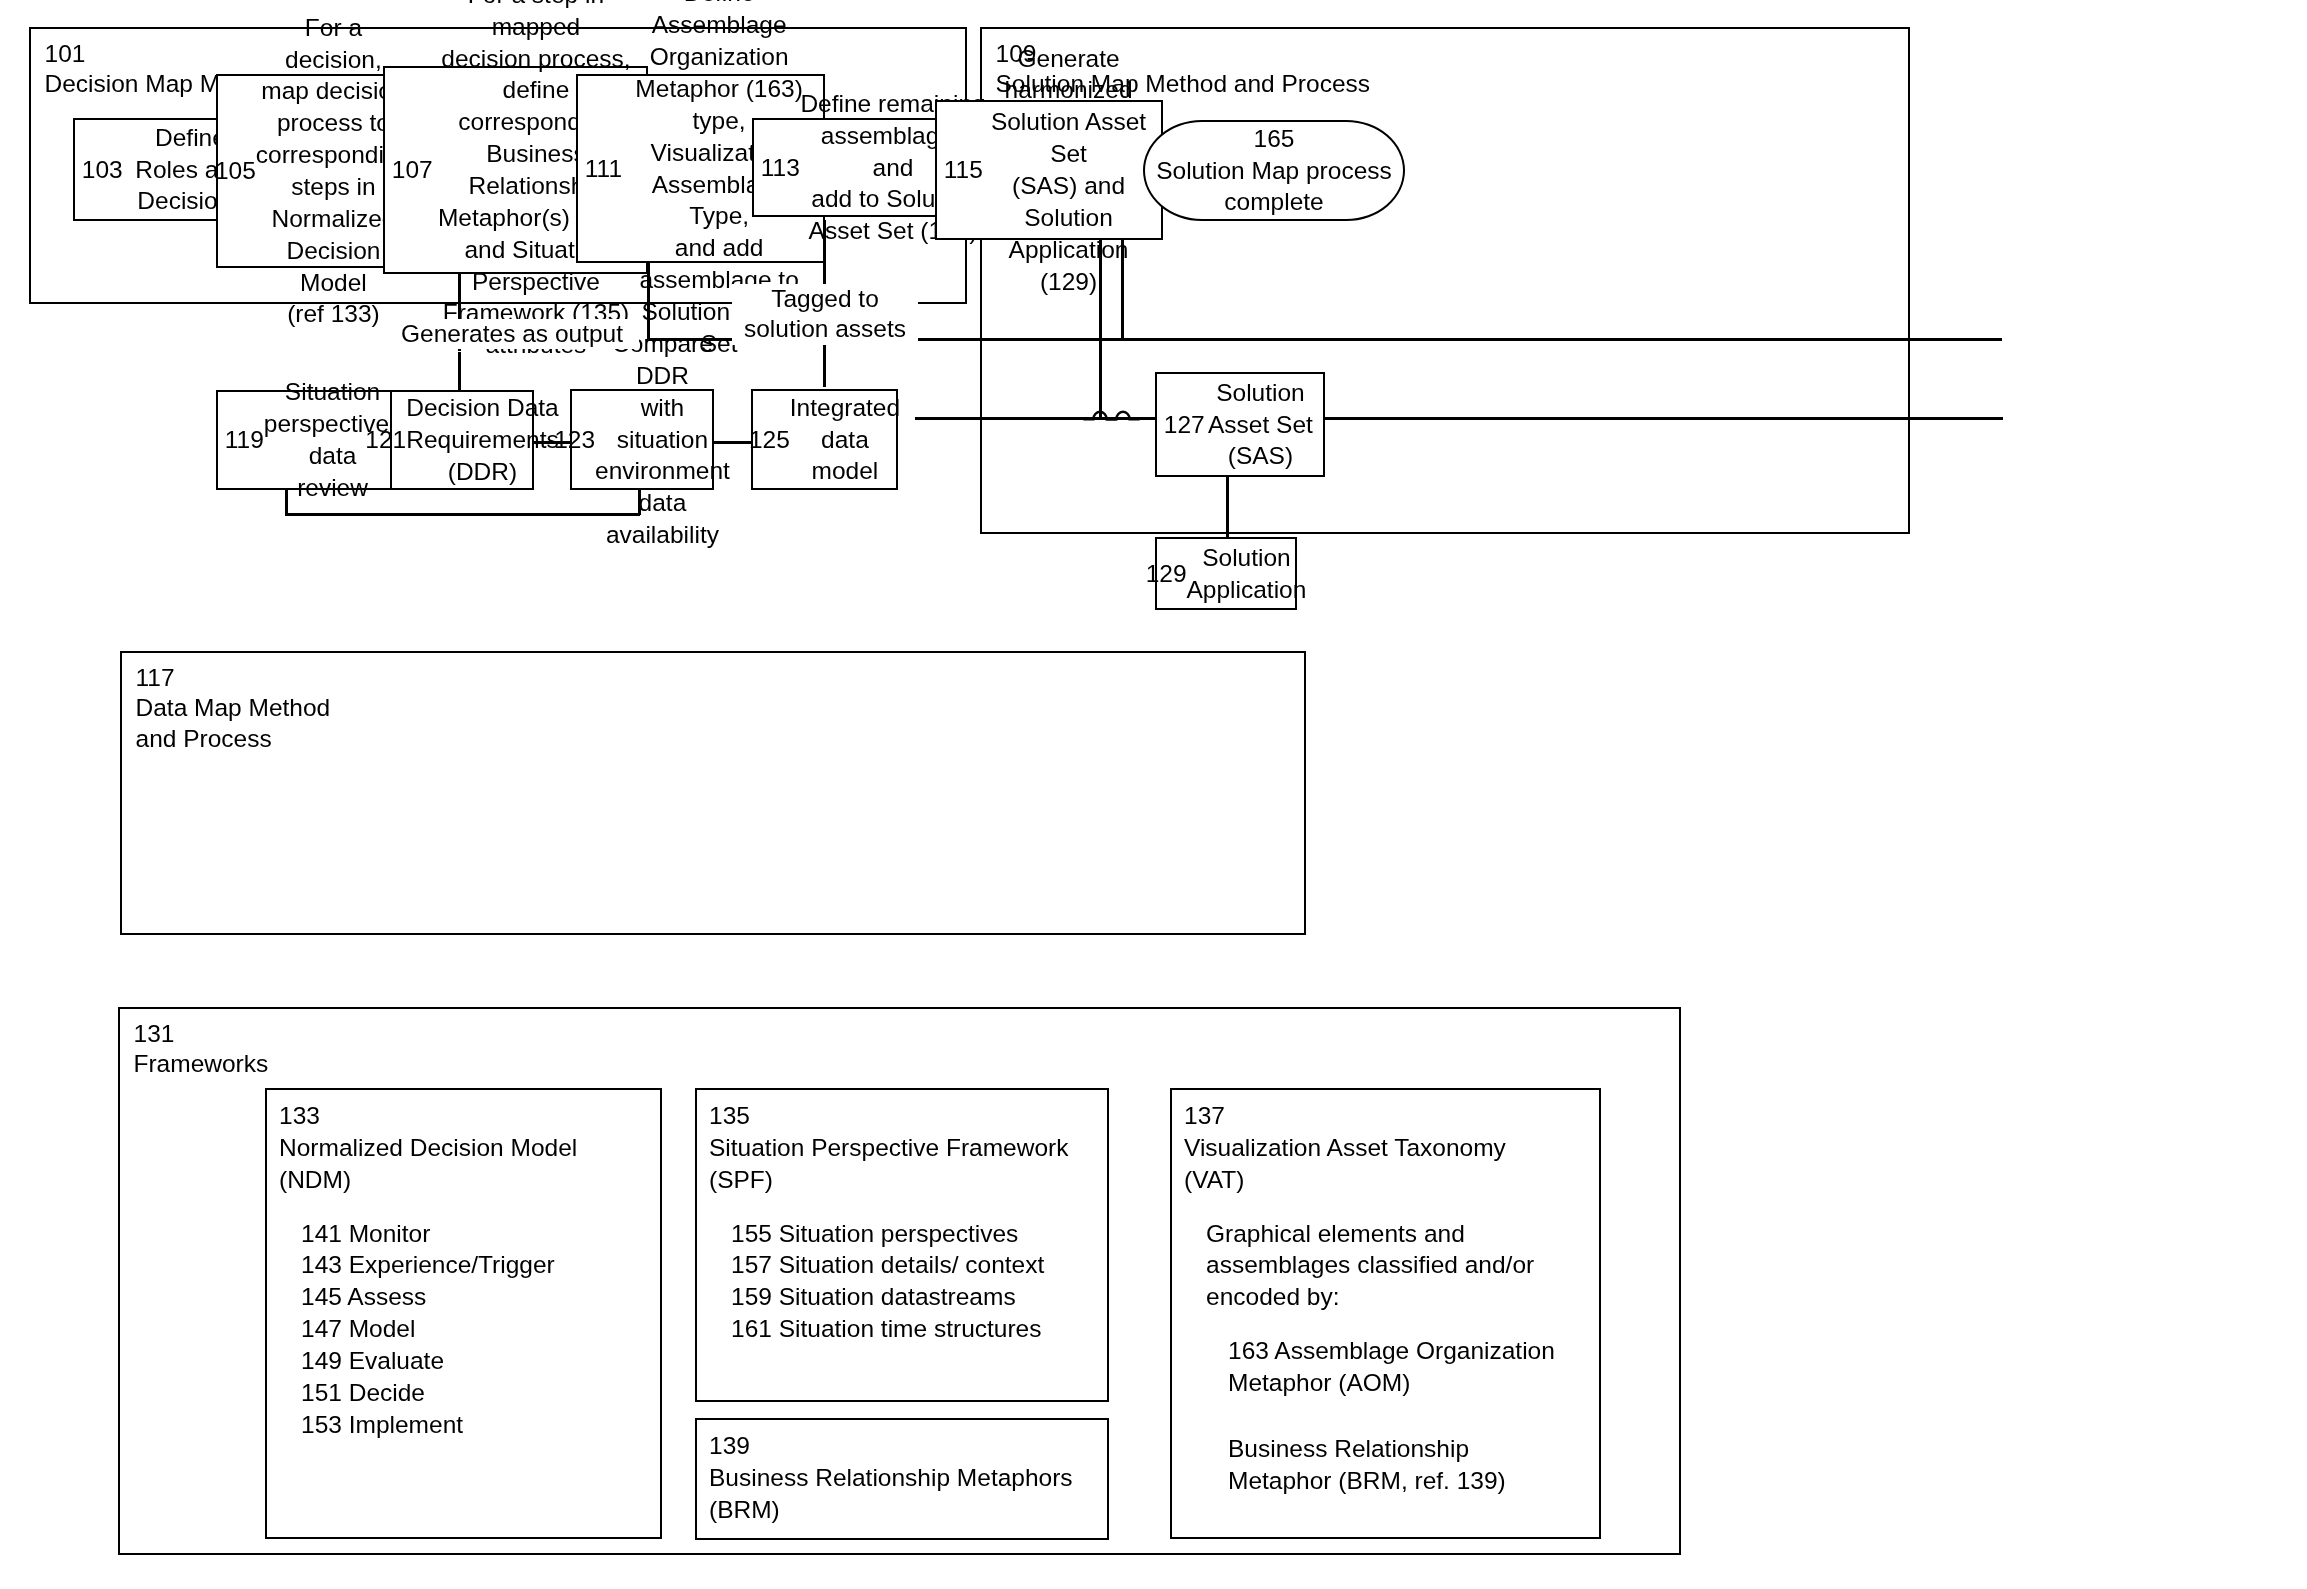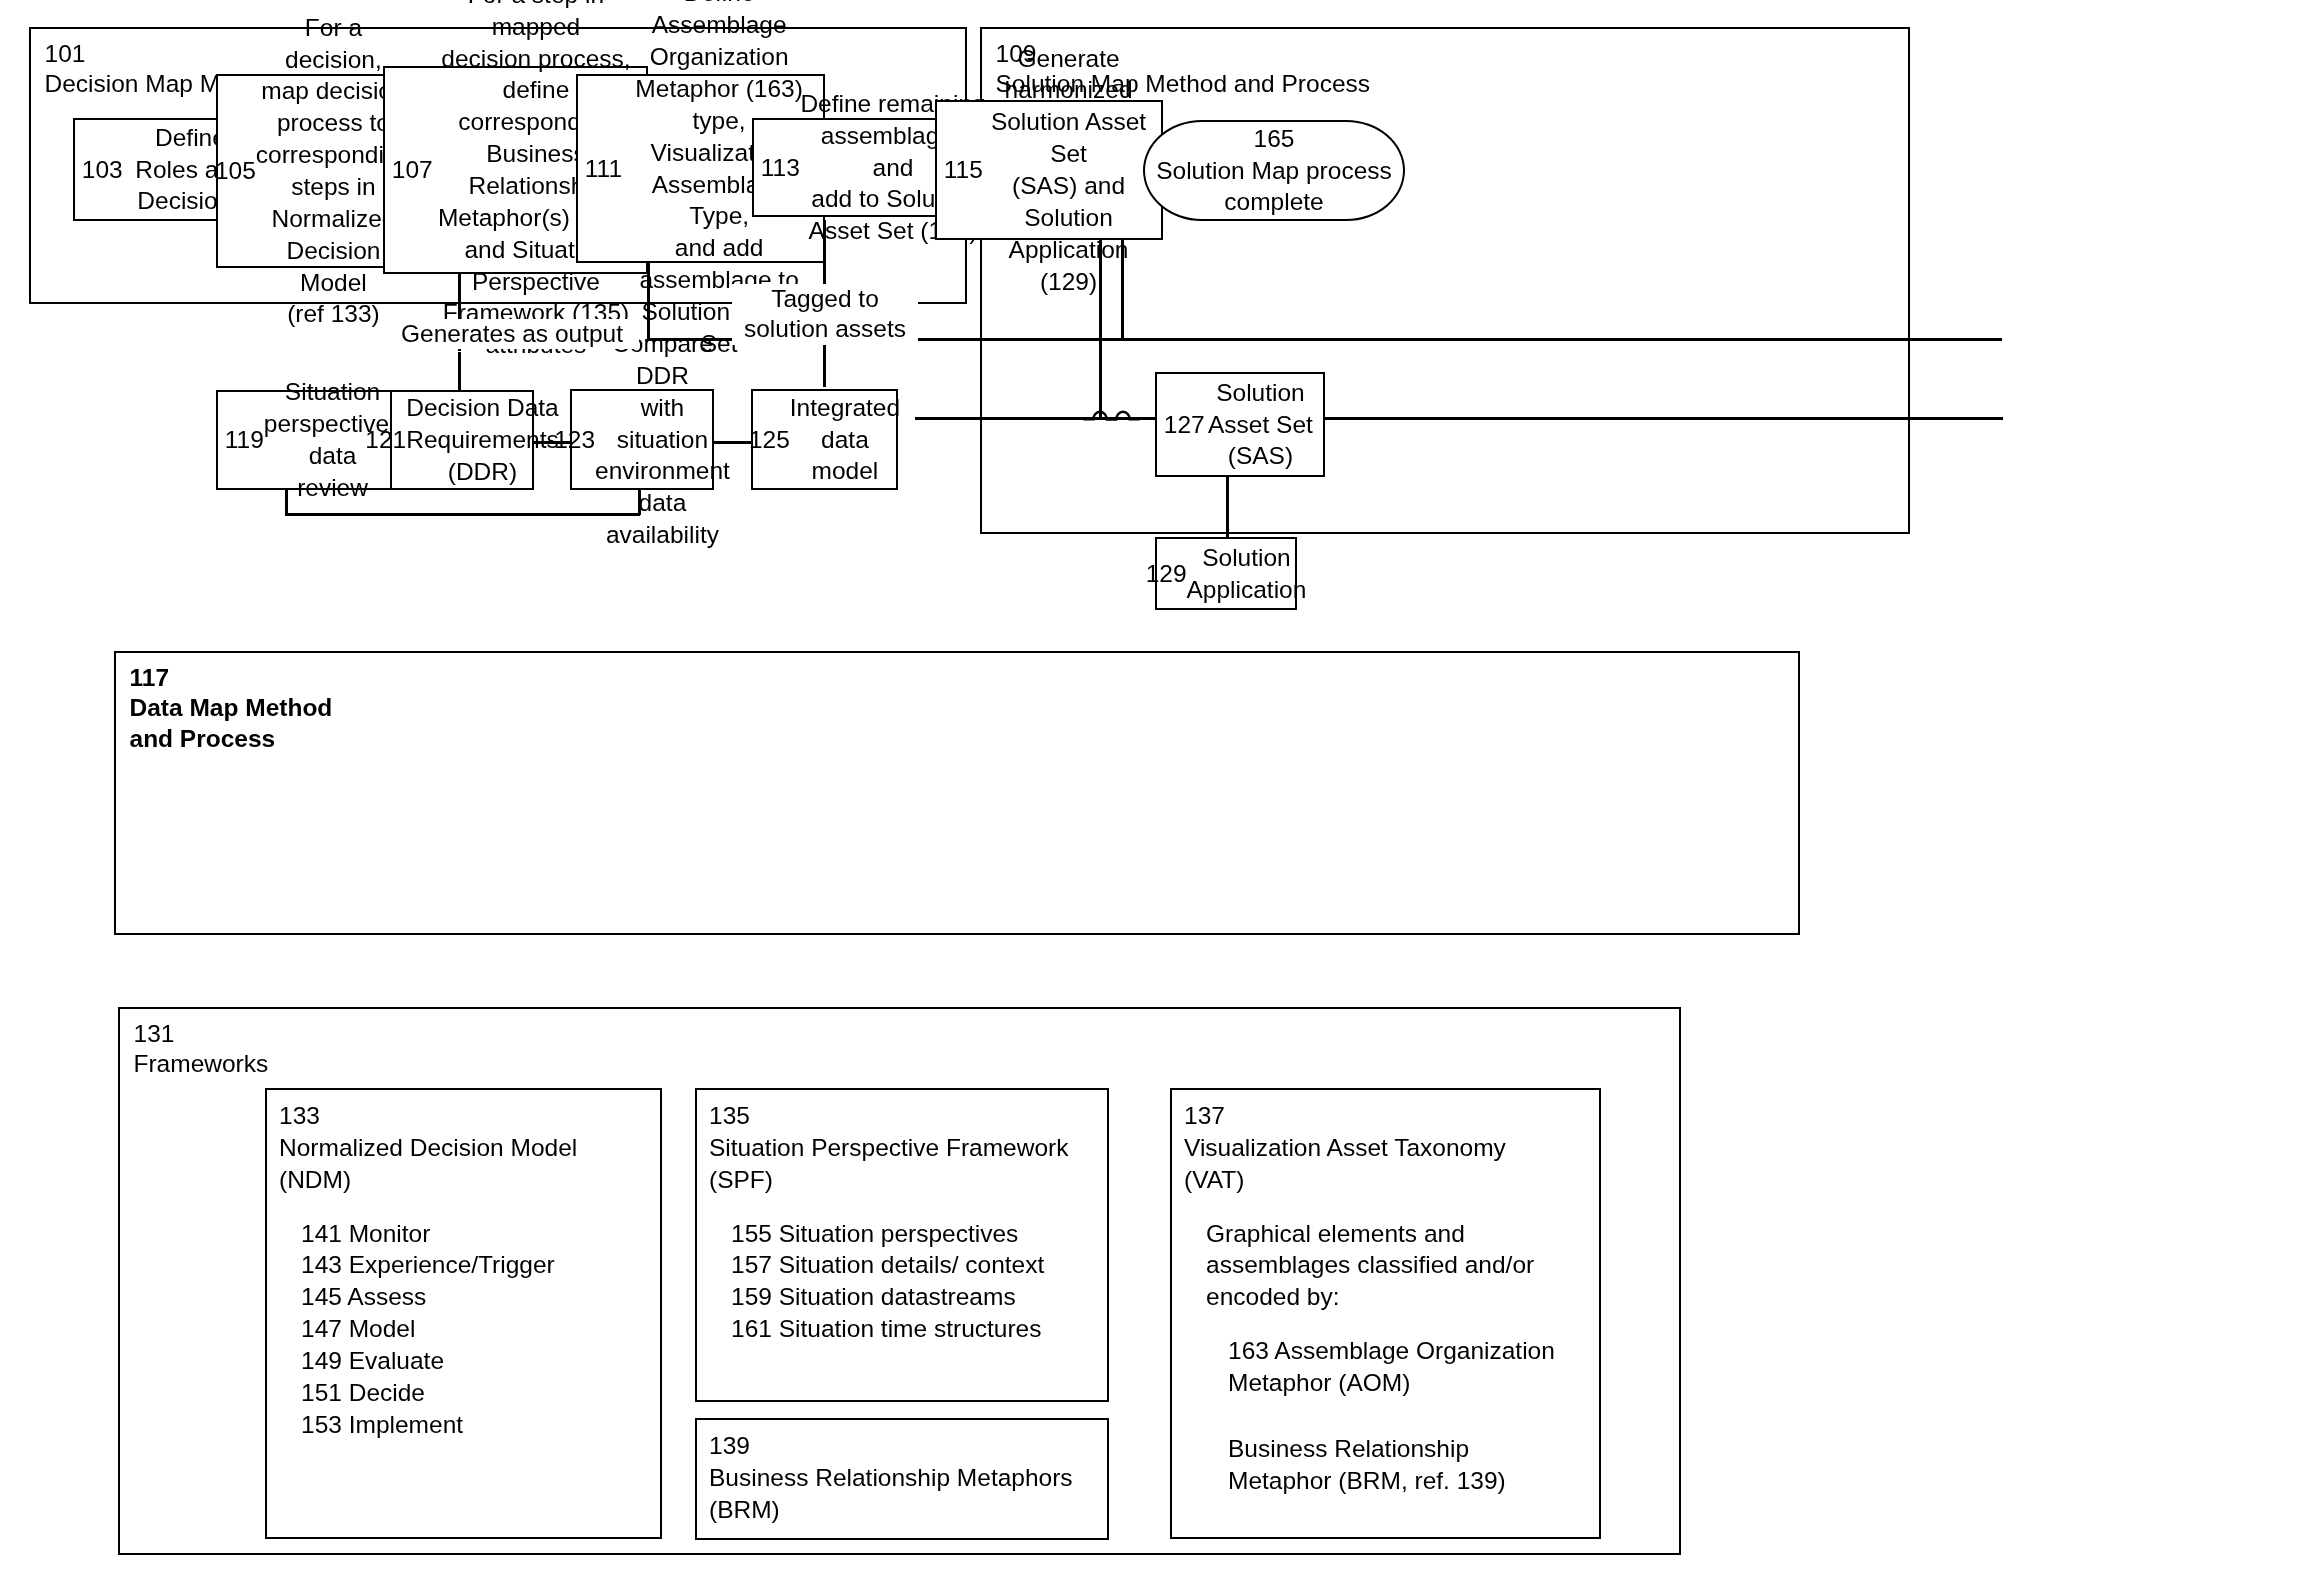--- a/index.html
+++ b/index.html
@@ -177,21 +177,21 @@
   <div class="grp" style="left:29px; top:27px; height:277px; width:938px;">
     <div class="grp-num">101</div>
     <div class="grp-title">Decision Map Method and Process</div>
   </div>
 
   <div class="grp" style="left:980px; top:27px; height:507px; width:930px;">
     <div class="grp-num">109</div>
     <div class="grp-title">Solution Map Method and Process</div>
   </div>
 
-  <div class="grp" style="left:114px; top:651px; height:284px; width:1686px;font-weight:bold;">
+  <div class="grp" style="left:120px; top:651px; height:284px; width:1186px;">
     <div class="grp-num">117</div>
     <div class="grp-title">Data Map Method
 and Process</div>
   </div>
 
   <div class="grp" style="left:118px; top:1007px; height:548px; width:1563px;">
     <div class="grp-num">131</div>
     <div class="grp-title">Frameworks</div>
   </div>
 

